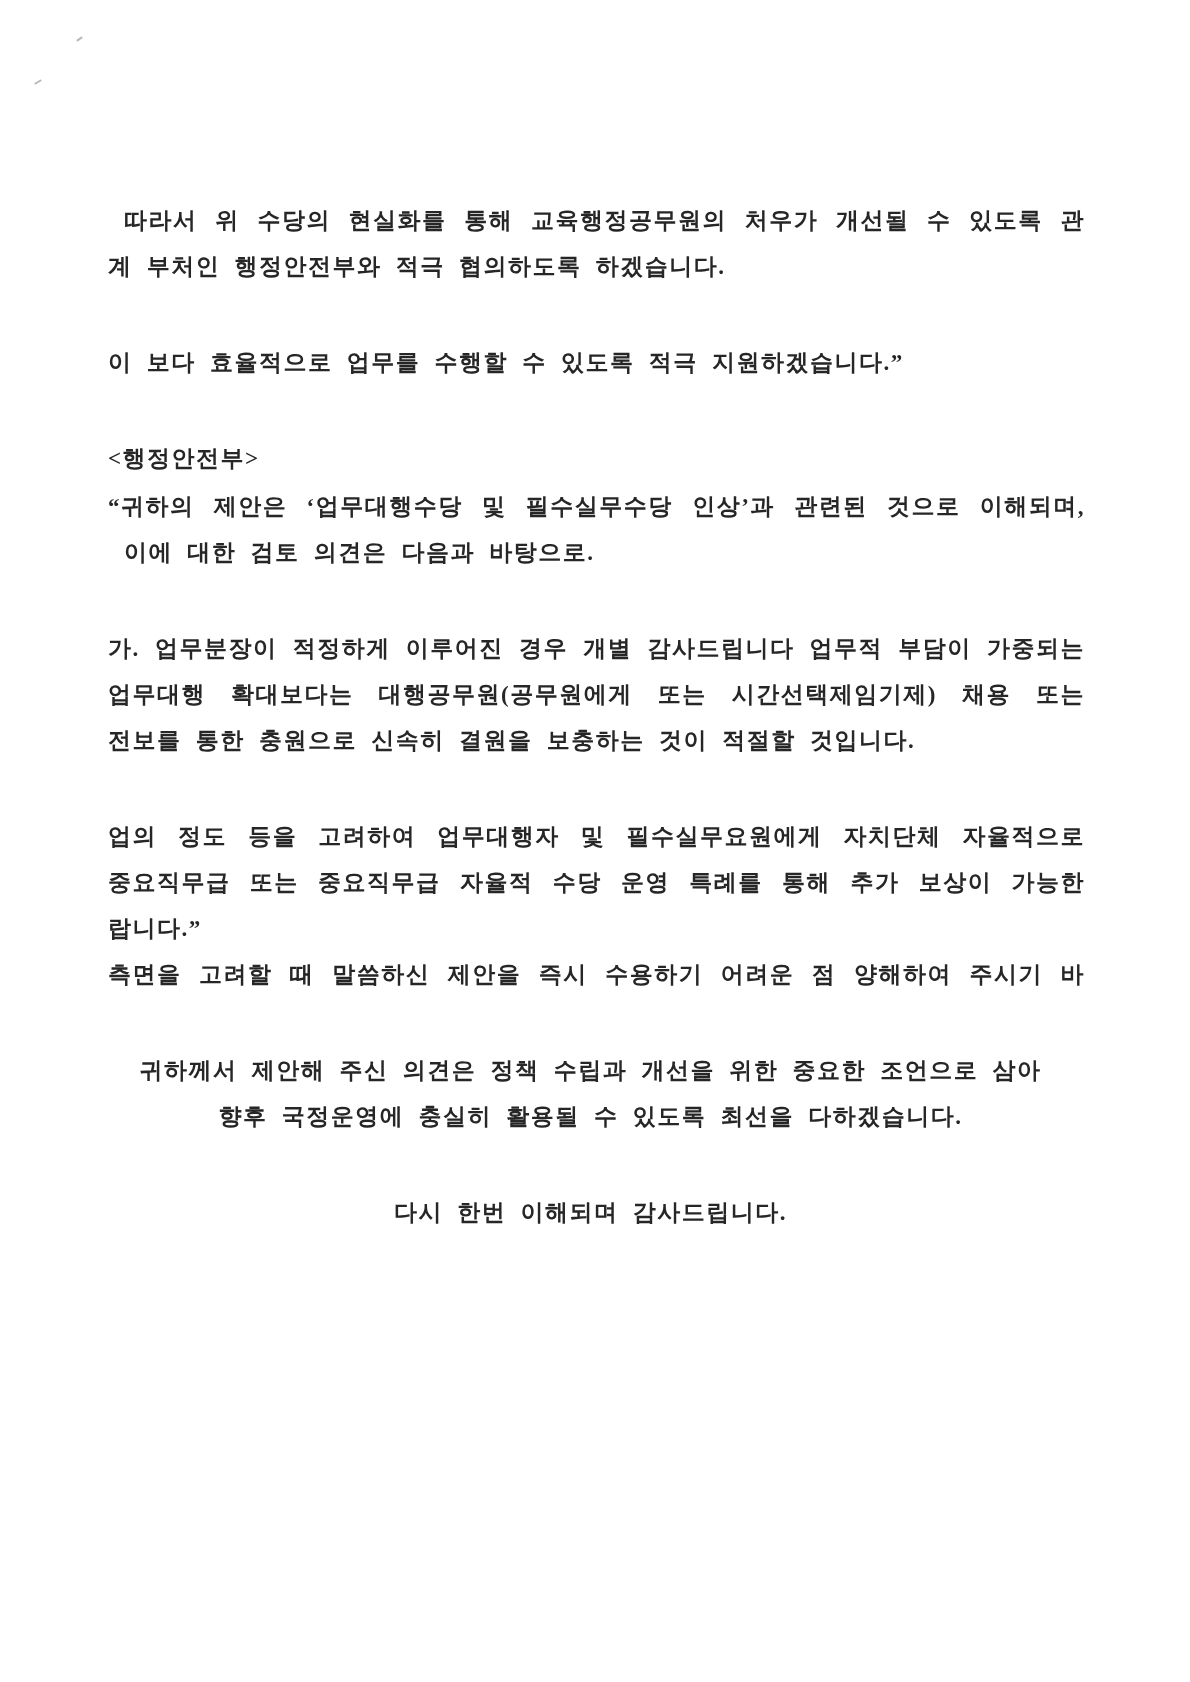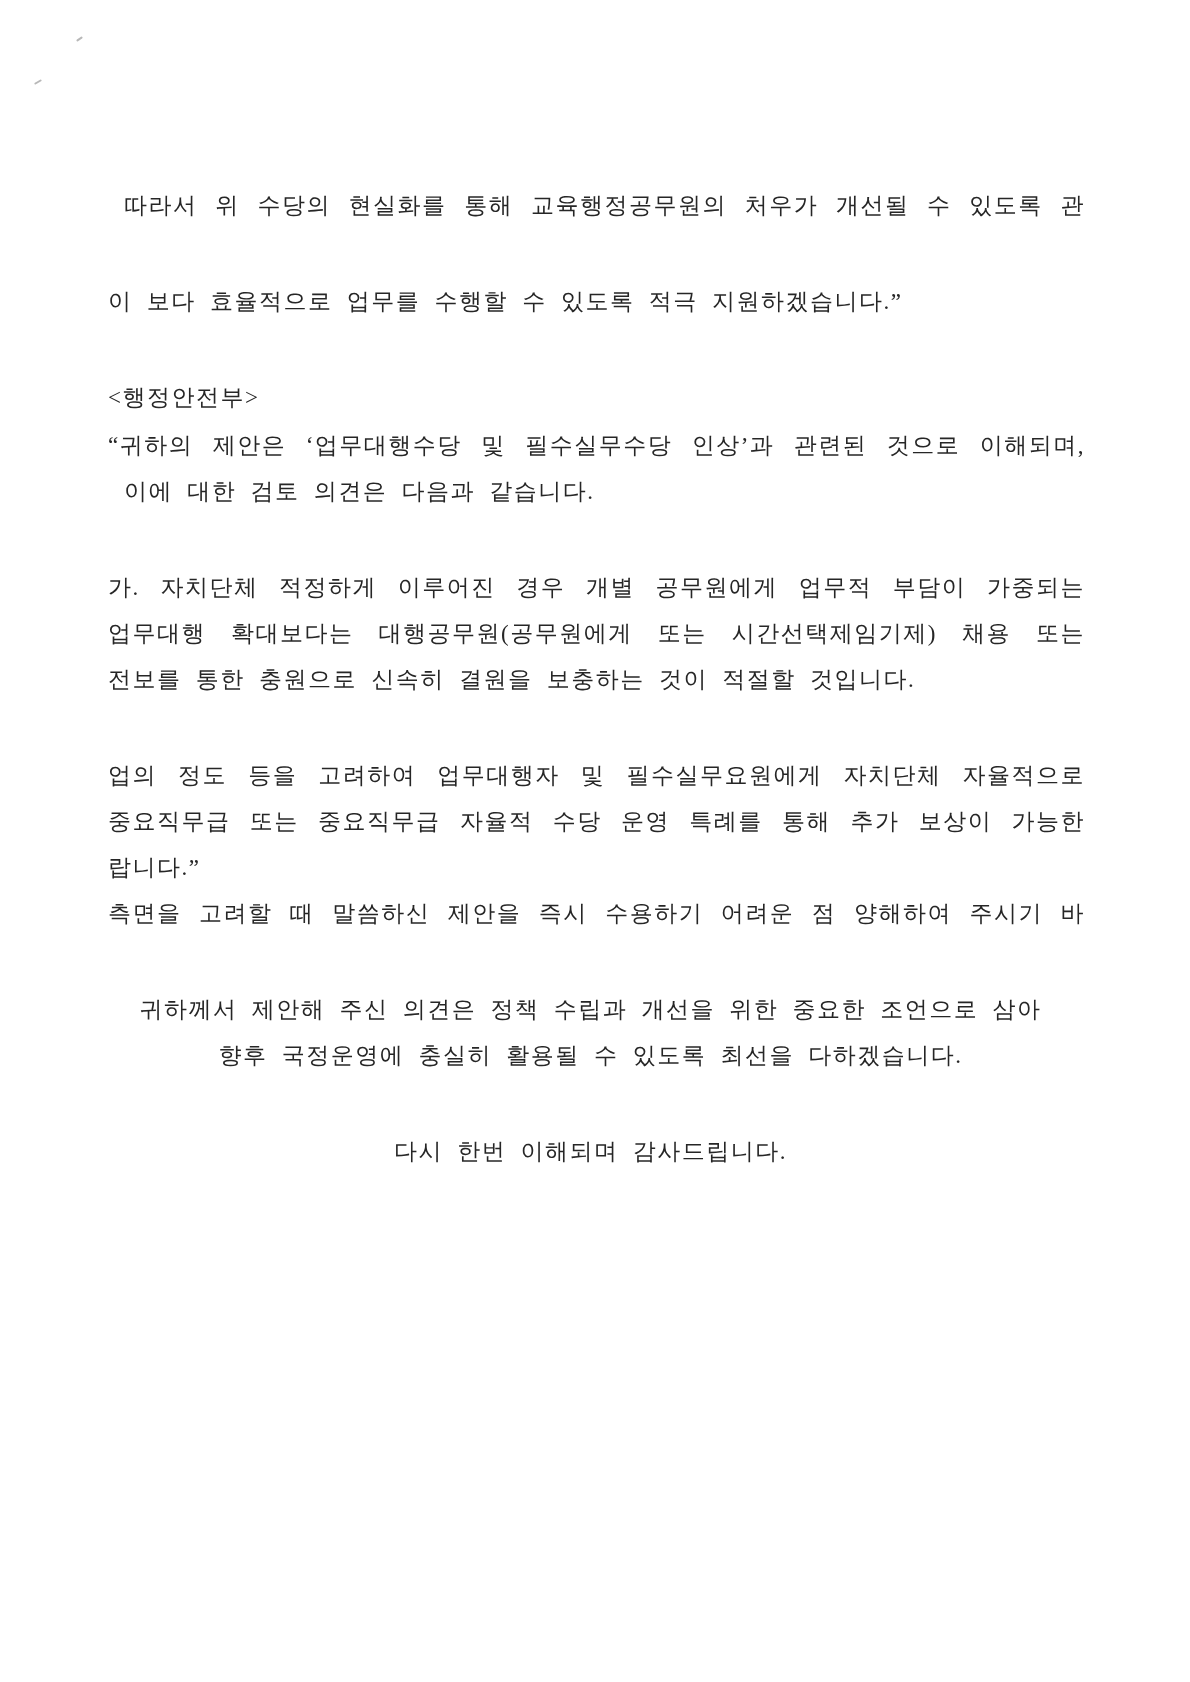--- a/index.html
+++ b/index.html
@@ -11,23 +11,24 @@
     position: relative;
     width: 1190px;
     height: 1682px;
     background: #ffffff;
     overflow: hidden;
     font-family: "Liberation Serif", "DejaVu Serif", serif;
     color: #262626;
   }
   .content {
     position: absolute;
-    top: 183px;
+    top: 198px;
     left: 108px;
     width: 977px;
+    font-weight: bold;
   }
   .para {
     margin: 0 0 50px 0;
   }
   .para.tight {
     margin-bottom: 2px;
   }
   .line {
     display: block;
     height: 46px;
@@ -71,37 +72,38 @@
 
 <div class="page">
 
   <span class="speck speck-1"></span>
   <span class="speck speck-2"></span>
 
   <div class="content">
 
     <div class="para">
       <div class="line just indent">따라서 위 수당의 현실화를 통해 교육행정공무원의 처우가 개선될 수 있도록 관</div>
+      <div class="line">계 부처인 행정안전부와 적극 협의하도록 하겠습니다.</div>
     </div>
 
     <div class="para">
       <div class="line">이 보다 효율적으로 업무를 수행할 수 있도록 적극 지원하겠습니다.”</div>
     </div>
 
     <div class="para tight">
       <div class="line">&lt;행정안전부&gt;</div>
     </div>
 
     <div class="para">
       <div class="line just">“귀하의 제안은 ‘업무대행수당 및 필수실무수당 인상’과 관련된 것으로 이해되며,</div>
-      <div class="line indent">이에 대한 검토 의견은 다음과 같습니다.</div>
+      <div class="line indent">이에 대한 검토 의견은 다음과 바탕으로.</div>
     </div>
 
     <div class="para">
-      <div class="line just">가. 자치단체 적정하게 이루어진 경우 개별 공무원에게 업무적 부담이 가중되는</div>
+      <div class="line just">가. 업무분장이 적정하게 이루어진 경우 개별 감사드립니다 업무적 부담이 가중되는</div>
       <div class="line just">업무대행 확대보다는 대행공무원(공무원에게 또는 시간선택제임기제) 채용 또는</div>
       <div class="line">전보를 통한 충원으로 신속히 결원을 보충하는 것이 적절할 것입니다.</div>
     </div>
 
 
     <div class="para">
       <div class="line just">업의 정도 등을 고려하여 업무대행자 및 필수실무요원에게 자치단체 자율적으로</div>
       <div class="line just">중요직무급 또는 중요직무급 자율적 수당 운영 특례를 통해 추가 보상이 가능한</div>
       <div class="line">랍니다.”</div>
       <div class="line just">측면을 고려할 때 말씀하신 제안을 즉시 수용하기 어려운 점 양해하여 주시기 바</div>

